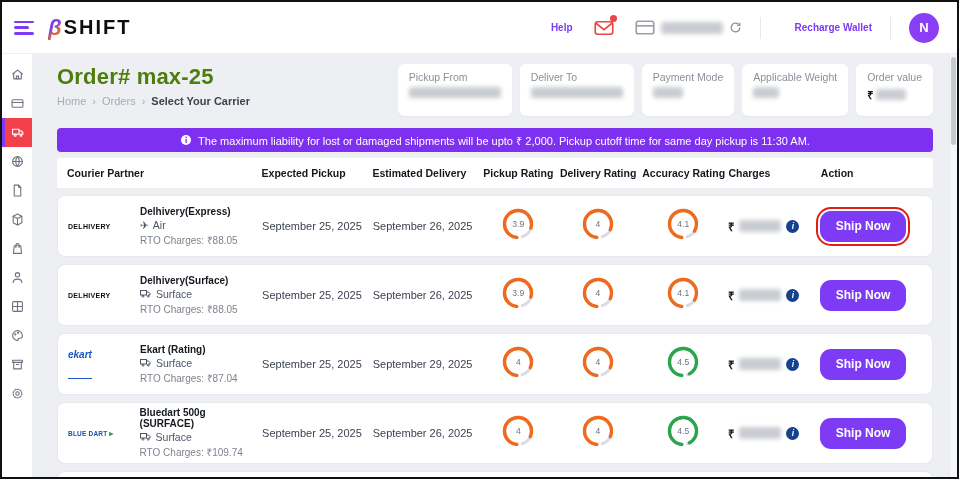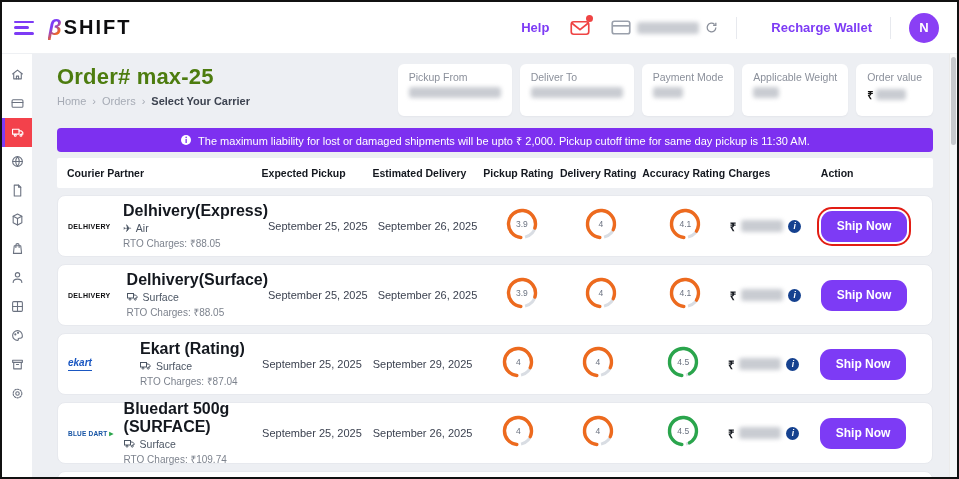--- a/index.html
+++ b/index.html
@@ -9,21 +9,21 @@
 
   
   .topbar { position:absolute; top:0; left:0; right:0; height:52px; background:#fff; display:flex; align-items:center; padding:0 18px 0 12px; z-index:5; border-bottom:1px solid #eef0f3; }
   .hamburger { width:20px; height:14px; display:flex; flex-direction:column; justify-content:space-between; cursor:pointer; margin-right:14px; }
   .hamburger span { display:block; height:2.5px; border-radius:2px; background:#7d3bf5; }
   .hamburger span:nth-child(2){ width:75%; }
   .logo { display:flex; align-items:center; gap:2px; }
   .logo-glyph { font-weight:800; font-size:22px; background:linear-gradient(135deg,#7d3bf5 40%,#f2691f 70%); -webkit-background-clip:text; background-clip:text; color:transparent; font-style:italic; }
   .logo-text { font-weight:800; font-size:20px; letter-spacing:2px; color:#0d0d0f; }
   .topbar-right { margin-left:auto; display:flex; align-items:center; gap:18px; }
-  .help-link, .recharge-link { color:#7d3bf5; font-weight:700; font-size:13px; cursor:pointer;padding-left:16px; }
+  .help-link, .recharge-link { color:#7d3bf5; font-weight:700; font-size:10px; cursor:pointer;padding-left:16px; }
   .mail-wrap { position:relative; width:26px; height:22px; display:flex; align-items:center; justify-content:center; cursor:pointer; }
   .mail-dot { position:absolute; top:-2px; right:0; width:7px; height:7px; background:#ef4444; border-radius:50%; }
   .wallet-balance { display:flex; align-items:center; gap:6px; }
   .blur-pill { background:#c9ccd2; border-radius:3px; filter:blur(2px); display:inline-block; }
   .divider-v { width:1px; height:22px; background:#e7e9ee; }
   .avatar { width:30px; height:30px; border-radius:50%; background:#8a3ff5; color:#fff; font-weight:700; font-size:13px; display:flex; align-items:center; justify-content:center; cursor:pointer; }
 
   
   .sidebar { position:absolute; top:52px; left:0; bottom:0; width:30px; background:#fff; z-index:4; display:flex; flex-direction:column; align-items:stretch; padding-top:6px; }
   .side-item { height:29px; display:flex; align-items:center; justify-content:center; color:#6b7280; cursor:pointer; }
@@ -50,24 +50,24 @@
 
   .row-card { margin-top:7px; background:#fff; border:1px solid #e7e9ee; border-radius:8px; height:62px; display:flex; align-items:center; padding:0 10px; }
 
   
   .c0{width:200px;} .c1{width:114px;} .c2{width:110px;} .c3{width:80px; text-align:center;}
   .c4{width:84px; text-align:center;} .c5{width:92px; text-align:center;} .c6{width:95px;} .c7{width:105px;}
 
   .courier-cell { display:flex; align-items:center; gap:10px; }
   .logo-box { width:62px; display:flex; align-items:center; justify-content:flex-start; }
   .logo-delhivery { font-size:7px; font-weight:900; color:#0d0d0f; letter-spacing:.3px; }
-  .logo-ekart { font-size:10px; font-weight:800; font-style:italic; color:#1a57c2; border-bottom:1.5px solid #1a57c2; padding-bottom:2px; }
+  .logo-ekart { font-size:10px; font-weight:800; font-style:italic; color:#1a57c2; border-bottom:1.5px solid #1a57c2; padding-bottom:18px; }
   .logo-bluedart { font-size:6.5px; font-weight:900; color:#1553a4; letter-spacing:.2px; white-space:nowrap; }
   .logo-bluedart .arrow { color:#2aa54c; font-size:8px; }
-  .courier-info .nm { font-size:16px; font-weight:800; color:#14181f; }
+  .courier-info .nm { font-size:10px; font-weight:800; color:#14181f; }
   .courier-info .mode { margin-top:2px; font-size:10.5px; color:#4b5563; display:flex; align-items:center; gap:4px; }
   .courier-info .mode svg { width:12px; height:10px; stroke:#4b5563; }
   .courier-info .rto { margin-top:2px; font-size:10px; color:#7d838e; }
   .date-txt { font-size:11px; color:#3c4250; }
 
   .gauge-wrap { display:inline-block; position:relative; width:34px; height:34px; }
   .gauge-wrap .gv { position:absolute; inset:0; display:flex; align-items:center; justify-content:center; font-size:8.5px; color:#6b7280; }
 
   .charges-cell { display:flex; align-items:center; gap:5px; }
   .rupee { font-size:11.5px; font-weight:800; color:#14181f; }

